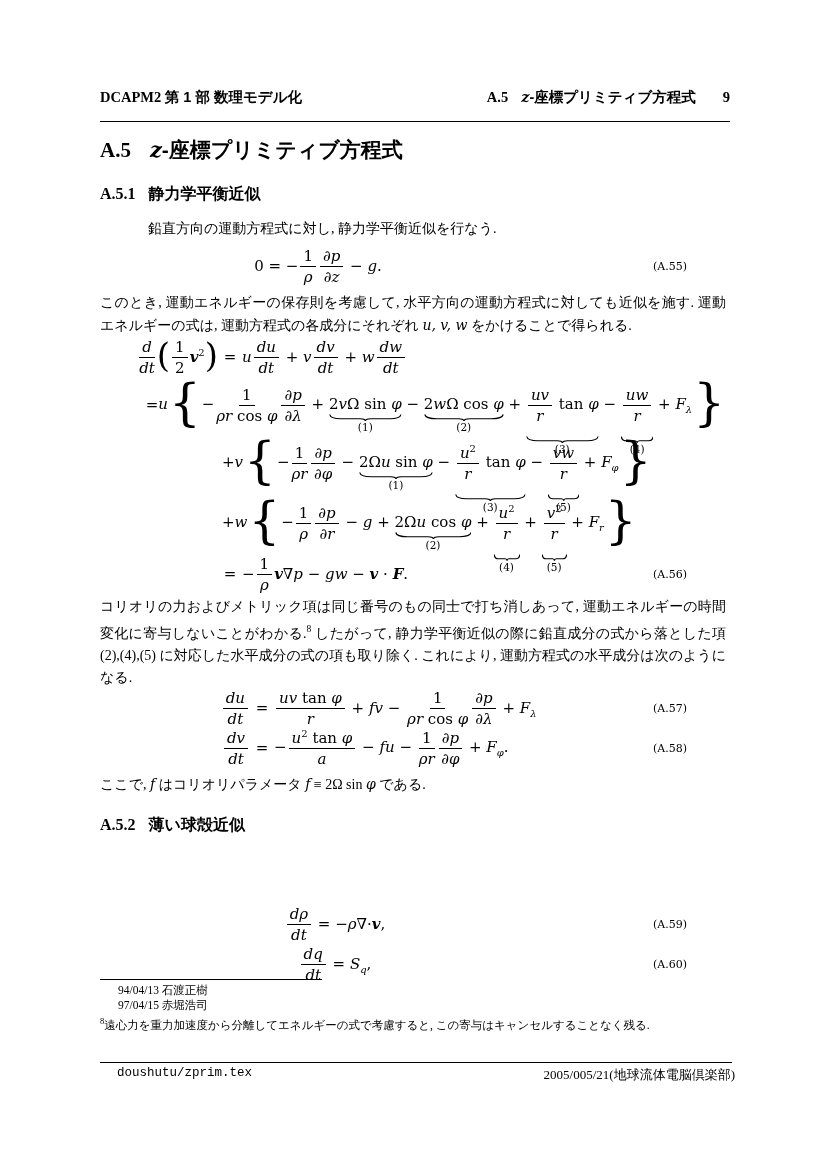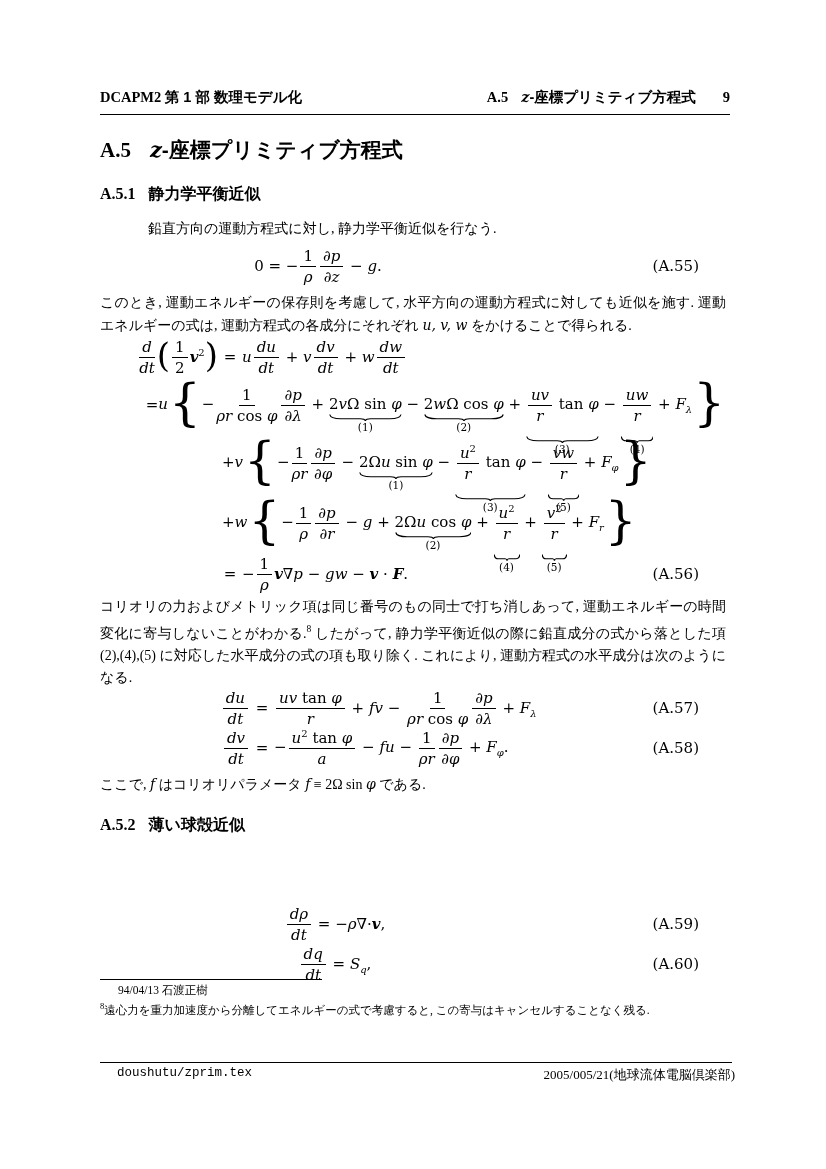--- a/index.html
+++ b/index.html
@@ -1,21 +1,21 @@
 <!DOCTYPE html>
 <html><head>
 <meta charset="utf-8">
 <style>
   html,body{margin:0;padding:0;background:#e8e8e8;}
   .page{position:relative;width:826px;height:1169px;background:#ffffff;color:#000;
         font-family:"Liberation Serif","DejaVu Serif",serif;overflow:hidden;}
   
   .header{position:absolute;left:100px;top:88px;width:630px;display:flex;
           justify-content:space-between;align-items:baseline;border-bottom:1.2px solid #000;
-          padding-bottom:7px;font-size:14.5px;font-weight:bold;}
+          padding-bottom:14px;font-size:14.5px;font-weight:bold;}
   .lat{font-family:"Liberation Serif","DejaVu Serif",serif;}
   .goth{font-family:"Liberation Sans","DejaVu Sans",sans-serif;}
   .h-right .hz{margin-left:13px;}
   .h-right .pageno{margin-left:27px;}
   .mi{font-family:"DejaVu Serif",serif;font-style:italic;font-weight:inherit;}
   
   .title{position:absolute;left:100px;top:136px;font-size:21px;font-weight:bold;}
   .title .tz{margin-left:19px;}
   .h2{position:absolute;left:100px;font-size:16px;font-weight:bold;}
   .h2 .goth{margin-left:13px;}
@@ -42,22 +42,22 @@
   .ubb.deep{top:calc(100% + 11px);}
   .ubb svg{display:block;width:100%;height:7px;}
   .ubl{display:block;font-size:10.5px;font-style:normal;font-weight:normal;
        font-family:"DejaVu Serif",serif;margin-top:1px;line-height:1;}
   
   .eqc{position:absolute;left:100px;width:626px;display:flex;align-items:center;
        justify-content:center;}
   .eqinner{display:inline-block;}
   .shiftA{transform:translateX(-95px);}
   .shiftB{transform:translateX(-78px);}
-  .eqlabel{position:absolute;right:27px;top:50%;transform:translateY(-50%);
-           font-family:"DejaVu Serif",serif;font-size:15px;}
+  .eqlabel{position:absolute;right:39px;top:50%;transform:translateY(-50%);
+           font-family:"DejaVu Serif",serif;font-size:11px;}
   .eqalign{position:absolute;left:100px;width:626px;}
   .arow{display:flex;align-items:center;position:relative;}
   .alhs{width:118px;text-align:right;}
   .alhs2{width:150px;text-align:right;}
   .aeq{width:24px;text-align:center;}
   .arhs{flex:1;}
   .arhs-full{padding-left:122px;}
   
   .fnrule{position:absolute;left:100px;width:222px;border-top:1px solid #000;}
   .fnblock{position:absolute;left:100px;width:626px;font-size:11.5px;line-height:15px;}
@@ -295,20 +295,21 @@
     <span class="eqinner shiftB"><span class="frac">
           <span class="num"><span class="mi">dq</span></span>
           <span class="den"><span class="mi">dt</span></span>
         </span><span class="mr"> = </span><span class="mi">S</span><sub class="msub">q</sub><span class="mr">,</span></span>
     <span class="eqlabel">(A.60)</span>
   </div>
 
   <div class="fnrule" style="top:979px;"></div>
   <div class="fnblock" style="top:983px;">
     <div class="fnline">94/04/13 石渡正樹</div>
+    <div class="fnline">97/04/15 赤堀浩司</div>
     <div class="fn8"><sup class="msup">8</sup><span class="mr">遠心力を重力加速度から分離してエネルギーの式で考慮すると, この寄与はキャンセルすることなく残る.</span></div>
   </div>
 
   <div class="footrule" style="top:1062px;"></div>
   <div class="footer" style="top:1066px;">
     <span class="mono">doushutu/zprim.tex</span>
     <span>2005/005/21(地球流体電脳倶楽部)</span>
   </div>
 
 </div>

